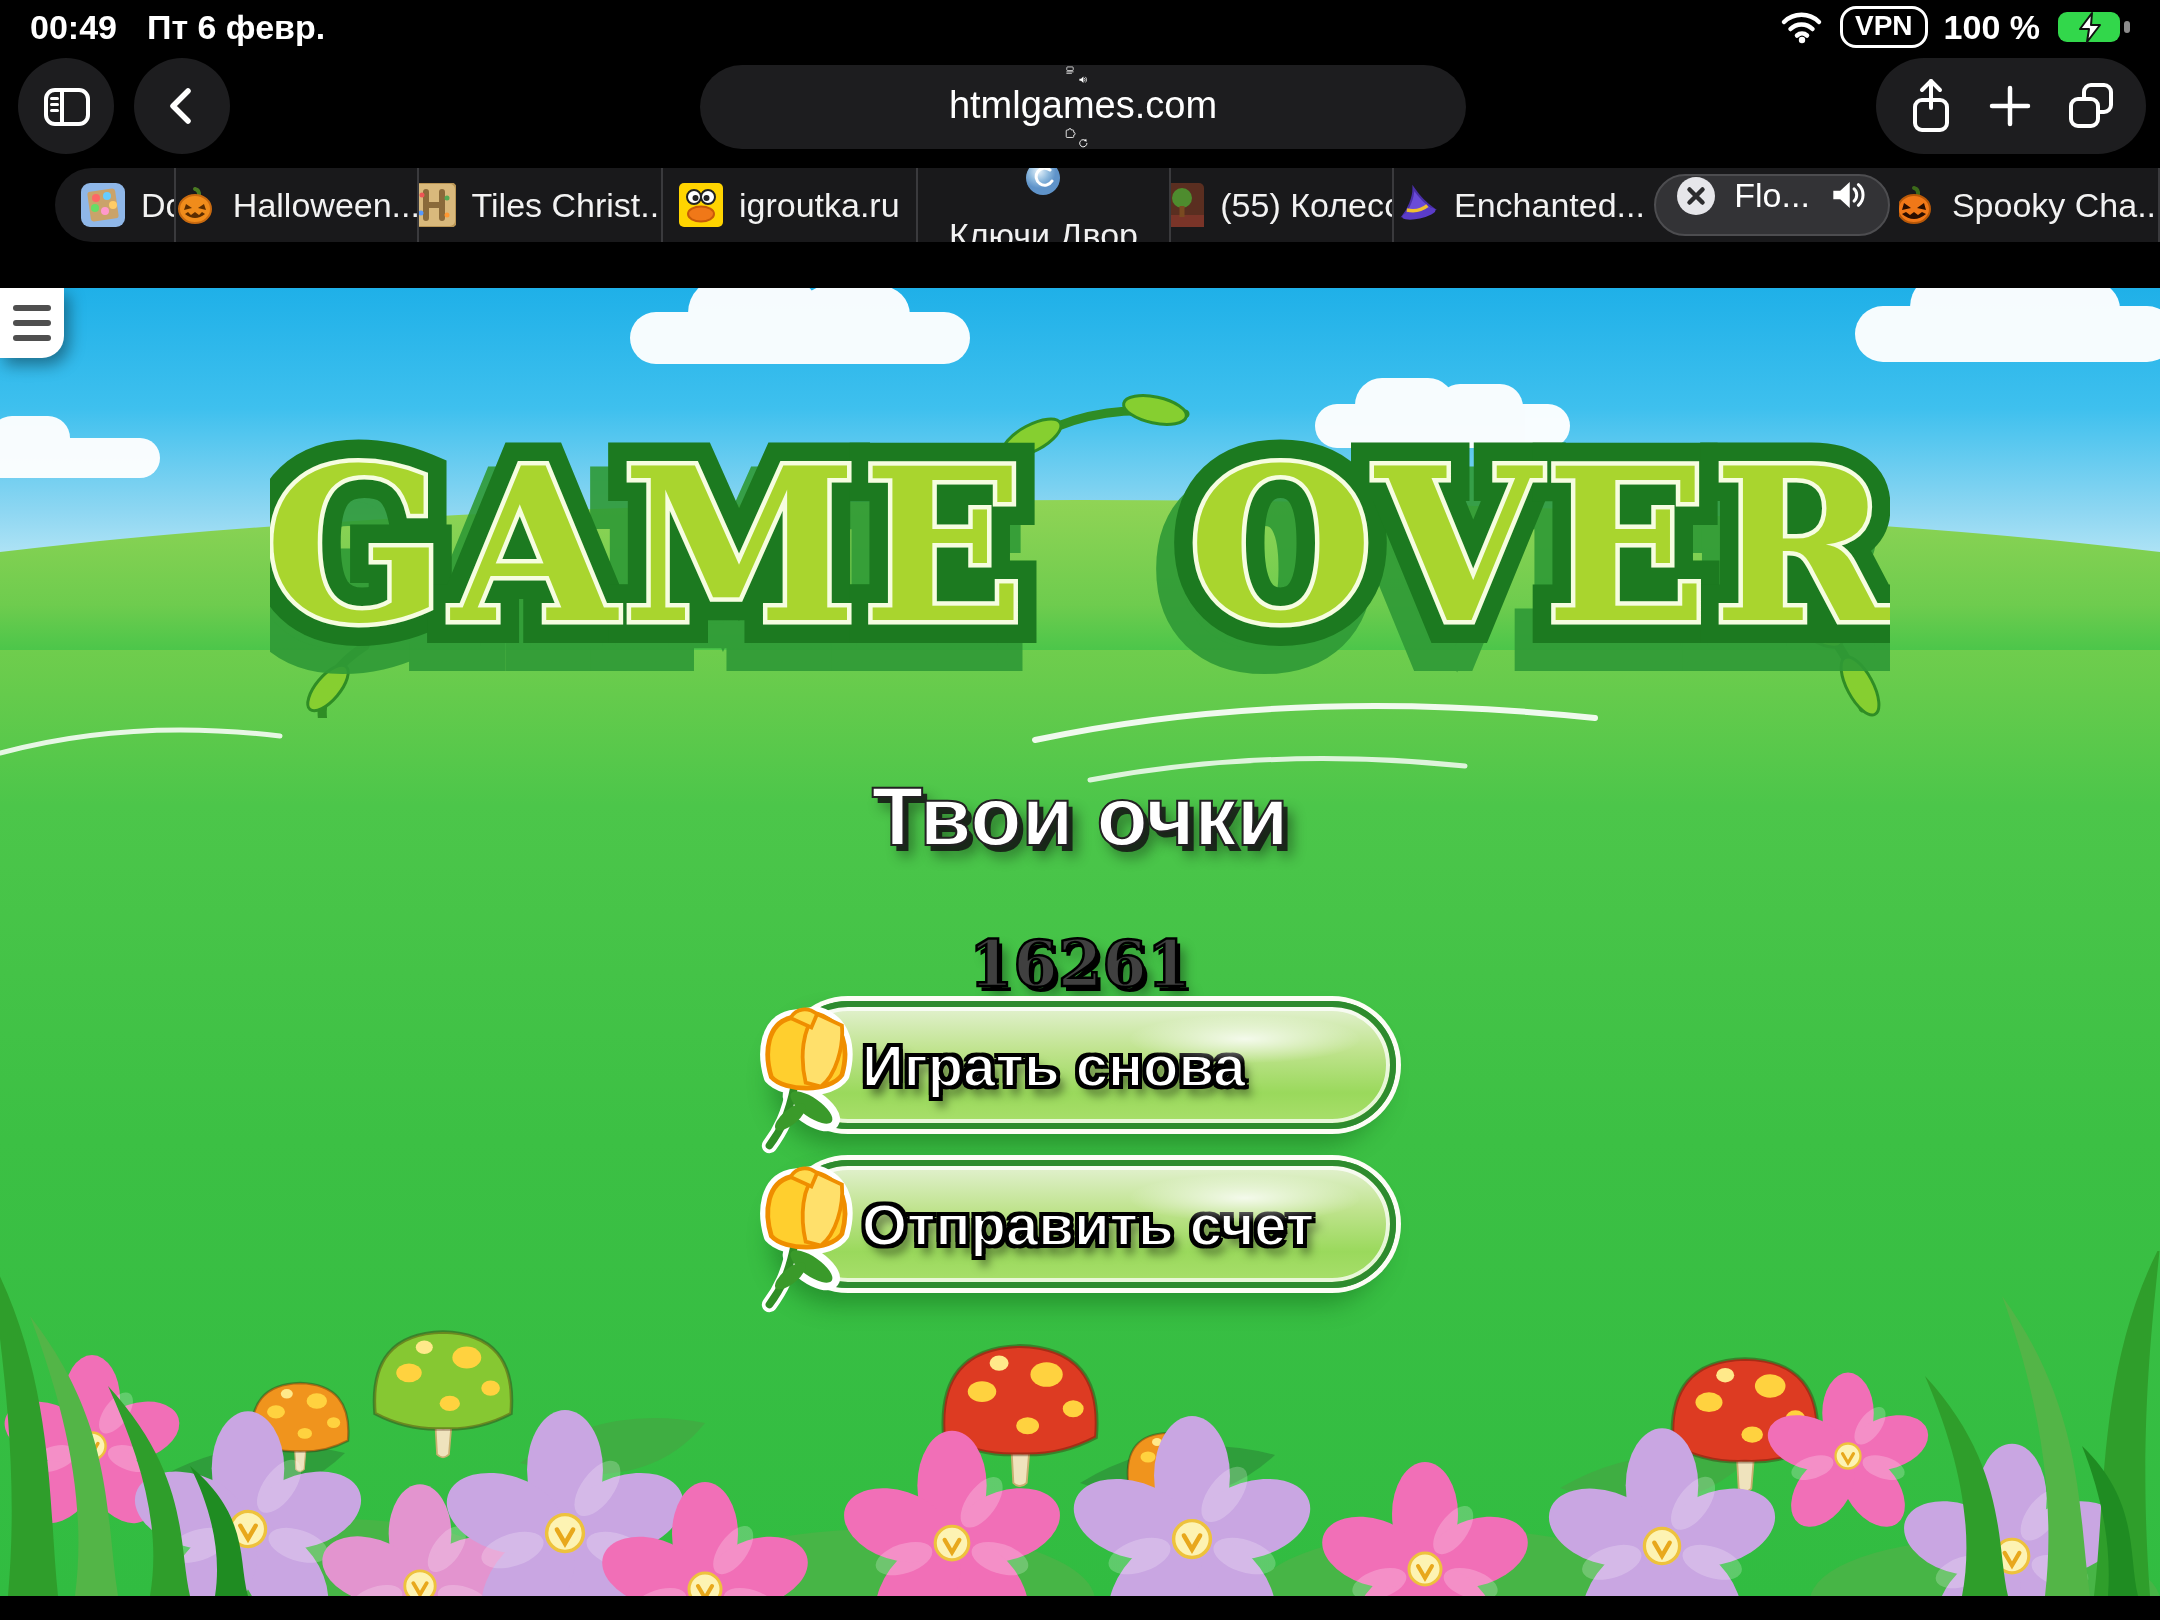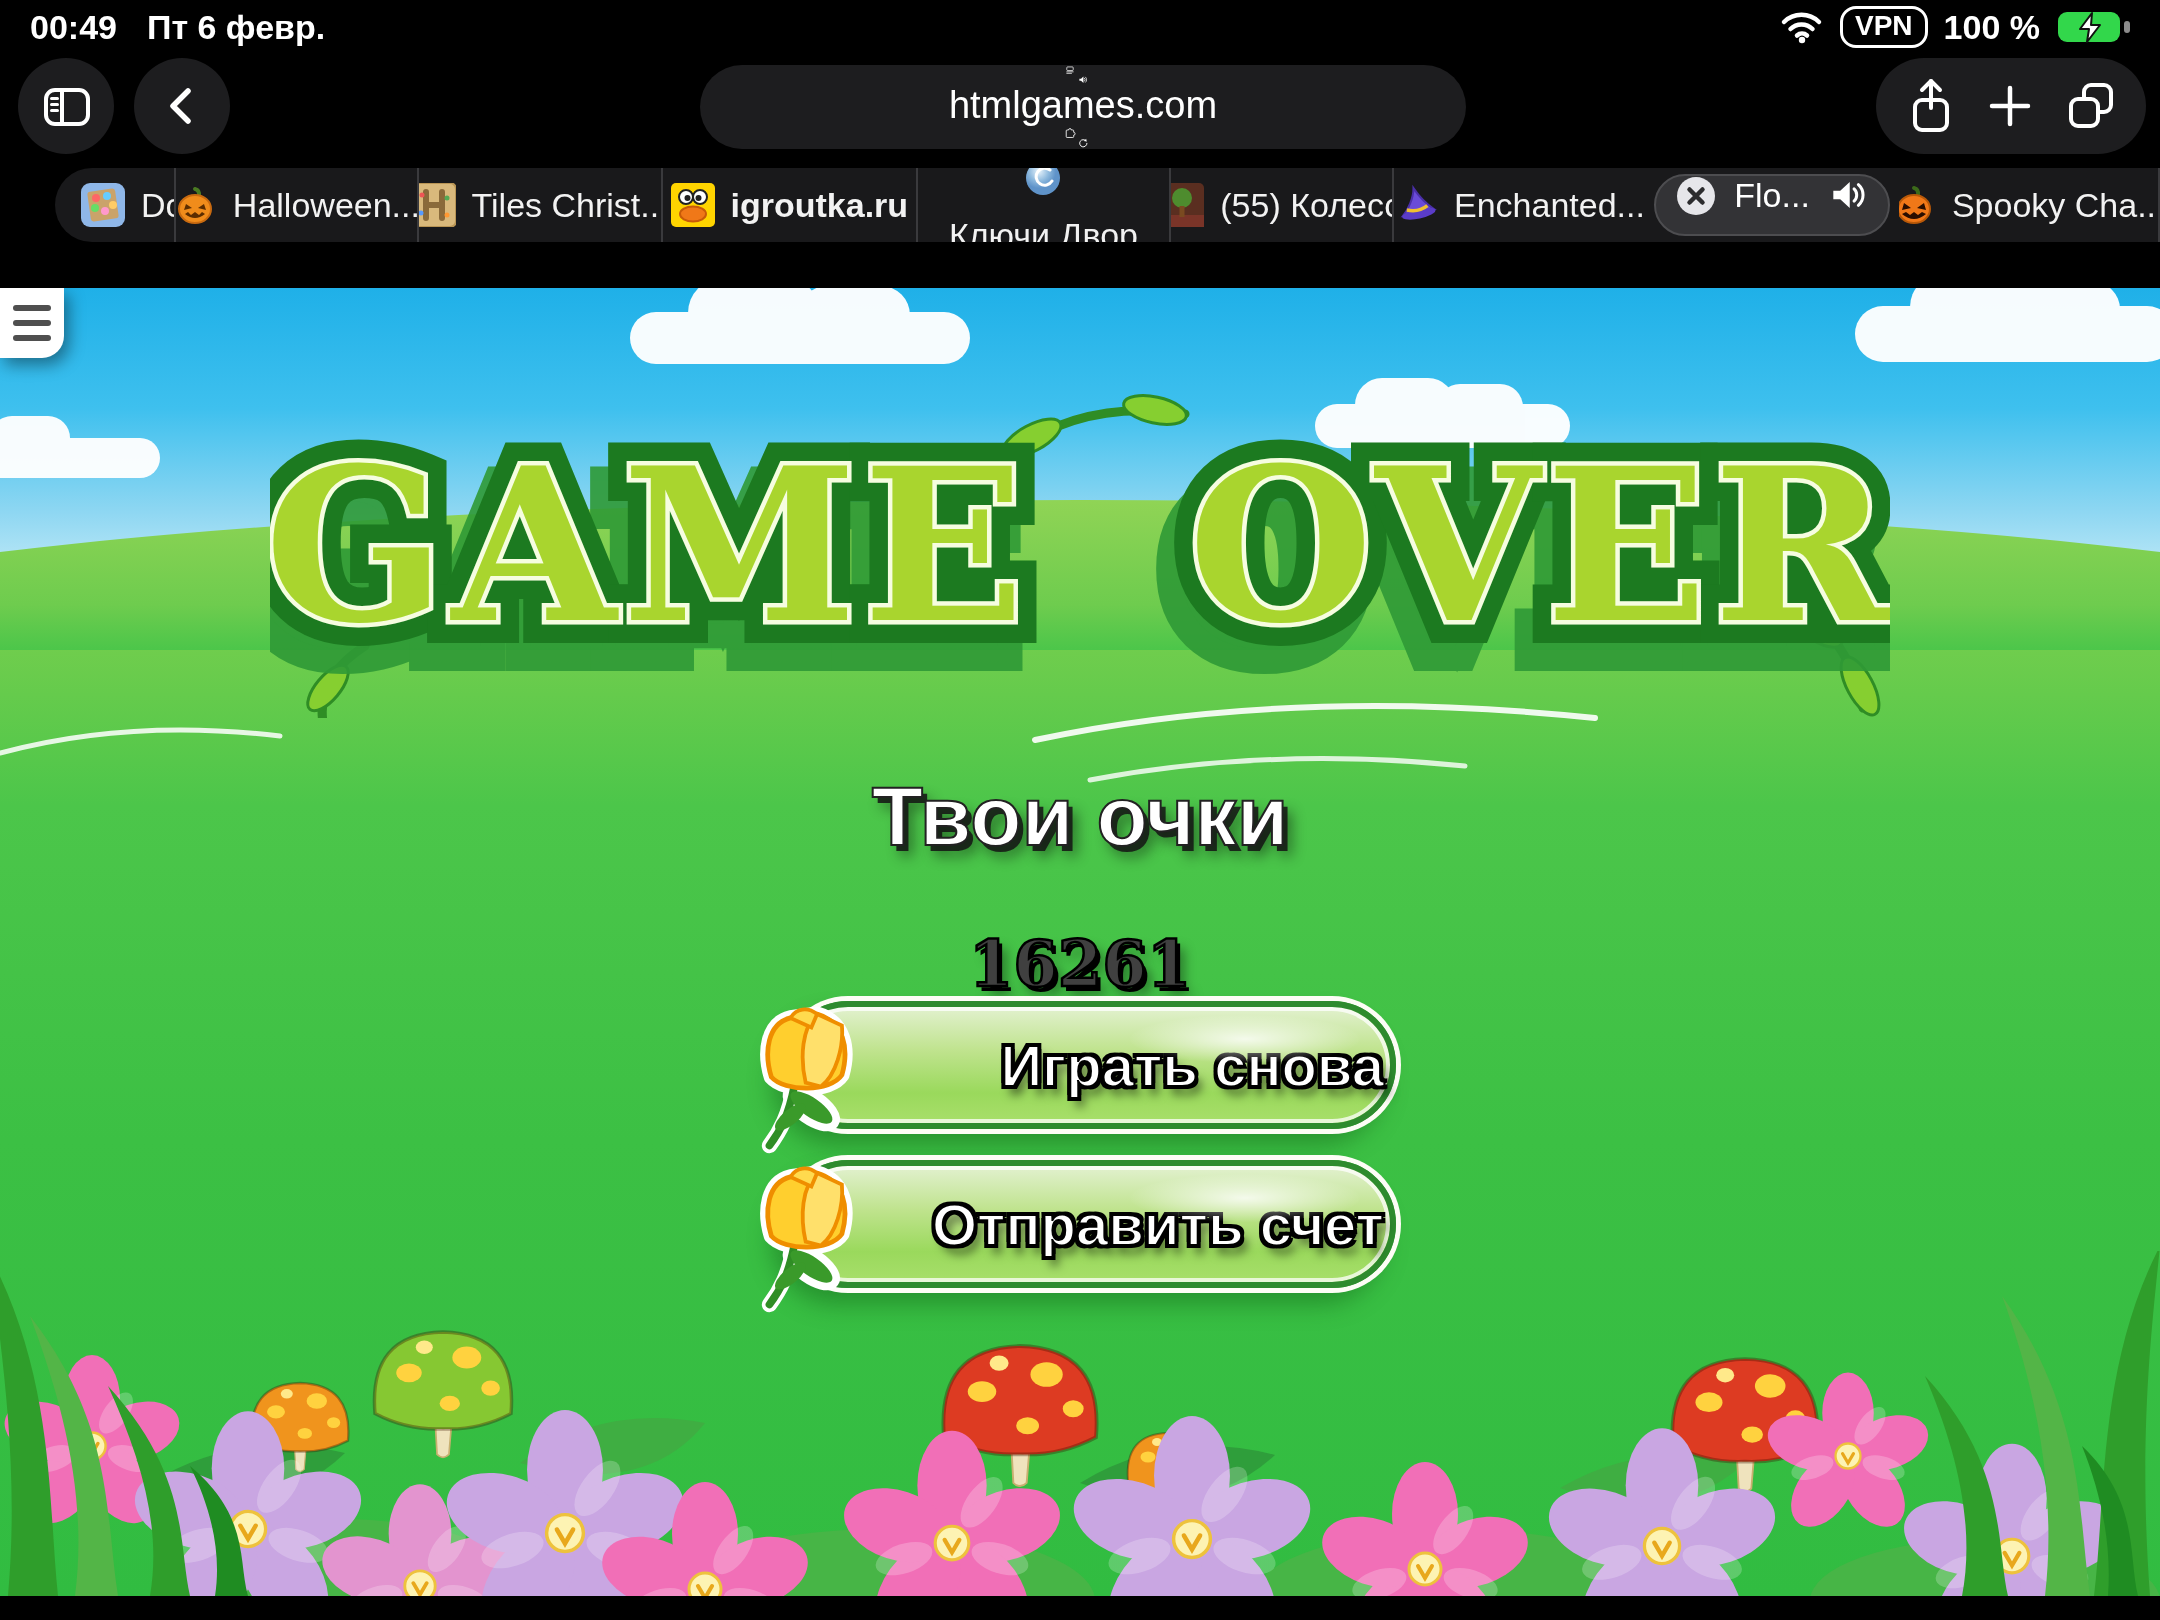--- a/index.html
+++ b/index.html
@@ -26,21 +26,21 @@
                  background:#1d1d1f;display:flex;align-items:center;justify-content:space-evenly;}
   .tb-icon{display:flex;align-items:center;justify-content:center;cursor:pointer;background:none;border:none;padding:0;}
 
   
   .tab-strip{position:absolute;top:168px;left:55px;width:2105px;height:74px;background:#19191b;
              border-radius:37px 0 0 37px;display:flex;align-items:center;overflow:hidden;}
   .tab{height:100%;display:flex;align-items:center;justify-content:center;gap:16px;
        padding:0 12px;border-right:2px solid #3a3a3d;cursor:pointer;overflow:hidden;white-space:nowrap;}
   .tab .tlabel{font-size:34px;color:#f2f2f2;}
   .tab:nth-child(1){width:121px;justify-content:flex-start;padding-left:26px;}
-  .tab:nth-child(2){width:245px;} .tab:nth-child(3){width:245px;} .tab:nth-child(4){width:256px;font-weight:bold;}
+  .tab:nth-child(2){width:245px;} .tab:nth-child(3){width:245px;} .tab:nth-child(4){width:256px;}
   .tab:nth-child(5){width:255px;flex-direction:column;} .tab:nth-child(6){width:224px;}
   .tab:nth-child(7){width:252px;border-right:none;align-items:center;}
   .tab:nth-child(9){width:262px;}
   .tab-active{width:238px;height:62px;margin:12px 9px;border-radius:31px;background:#333336;
               border:2px solid #4d4d50;display:flex;align-items:flex-start;justify-content:center;gap:18px;cursor:pointer;}
   .tab-active .tlabel{font-size:34px;color:#fff;}
   .fav{width:44px;height:44px;flex:0 0 auto;}
 
   
   .game{position:absolute;top:288px;left:0;width:2160px;height:1308px;overflow:hidden;background:#3cc044;}
@@ -83,21 +83,21 @@
                color:#fff;-webkit-text-stroke:2px #222;
                text-shadow:5px 6px 0 rgba(20,20,20,.85),9px 11px 14px rgba(0,0,0,.45);}
   .score-value{position:absolute;top:638px;left:0;width:100%;text-align:center;
                font-family:"DejaVu Serif",serif;font-weight:bold;font-size:64px;color:#404040;
                -webkit-text-stroke:2.5px #000;text-shadow:4px 5px 0 #000,8px 10px 12px rgba(0,0,0,.4);}
 
   .gbtn{position:absolute;left:50%;transform:translateX(-50%);margin-left:10px;width:612px;height:128px;
         border-radius:70px;border:6px solid #2e8b2e;cursor:pointer;
         background:linear-gradient(180deg,#e2f1cf 0%,#bfe38d 38%,#9ad95c 74%,#a8df6b 100%);
         box-shadow:0 0 0 5px #fdfdf6,-12px 16px 24px rgba(15,90,20,.45),inset 0 0 0 4px rgba(255,255,255,.75);
-        display:flex;align-items:center;justify-content:flex-end;}
+        display:flex;align-items:center;justify-content:flex-start;}
   .b1{top:713px;} .b2{top:872px;}
   .gbtn::after{content:"";position:absolute;right:30px;top:8px;width:230px;height:48px;border-radius:50%;
         background:radial-gradient(ellipse at center,rgba(255,255,255,.8),rgba(255,255,255,0) 72%);}
   .gbtn-label{font-size:58px;font-weight:bold;color:#fff;padding-left:66px;
         -webkit-text-stroke:2px #000;
         text-shadow:3px 3px 0 #000,-3px 3px 0 #000,3px -3px 0 #000,-3px -3px 0 #000,6px 9px 10px rgba(0,0,0,.5);}
   .tulip{position:absolute;left:-30px;top:-12px;width:118px;height:162px;}
 
   .garden{position:absolute;bottom:0;left:0;width:2160px;height:345px;}
   .bottom-bar{position:absolute;top:1596px;left:0;width:100%;height:24px;background:#000;}

